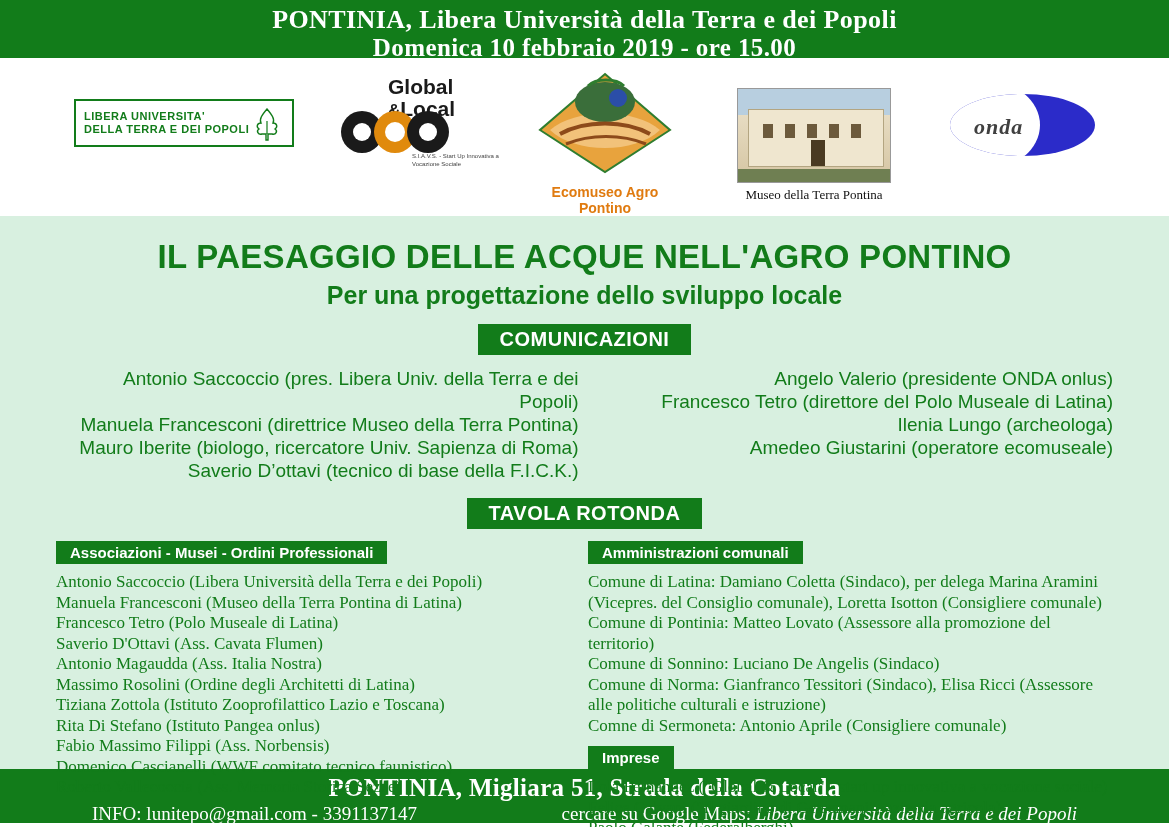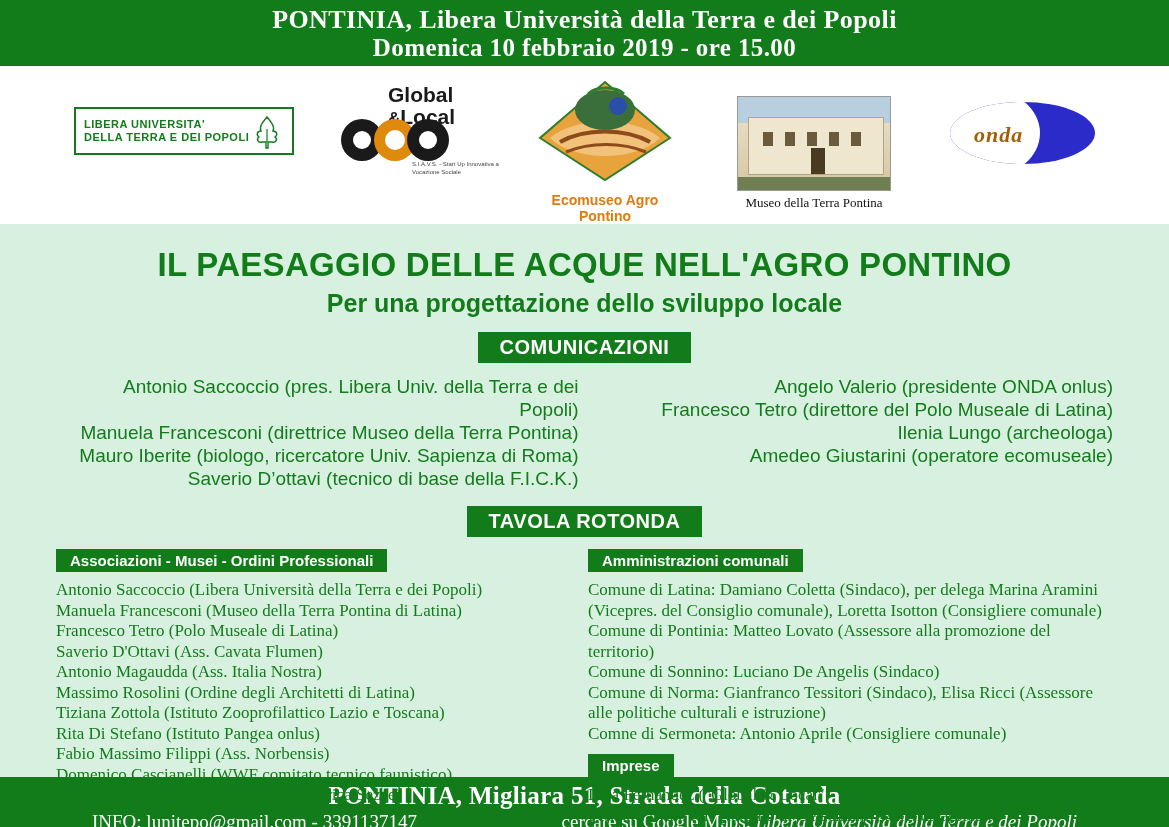--- a/index.html
+++ b/index.html
@@ -10,21 +10,21 @@
     overflow:hidden;
   }
   .poster{position:relative;width:1169px;height:827px;background:#ffffff;}
 
   
   .header{
     background:#127c1a;
     color:#ffffff;
     text-align:center;
     padding:6px 0 8px 0;
-    height:66px;
+    height:58px;
     box-sizing:border-box;
   }
   .header .l1{
     font-size:26px;font-weight:bold;letter-spacing:.4px;line-height:28px;
   }
   .header .l2{
     font-size:25px;font-weight:bold;letter-spacing:.4px;line-height:27px;
   }
 
   
@@ -62,21 +62,21 @@
       background:linear-gradient(#b8cfe0 0%,#b8cfe0 28%,#e7dcc2 28%,#d8c9a8 86%,#6f7f52 86%);position:relative;}
   .logo4 .bldg{position:absolute;left:10px;top:20px;width:134px;height:56px;background:#efe6cf;border:1px solid #b3a581;}
   .logo4 .win{position:absolute;width:10px;height:14px;background:#6c5a3c;top:14px;}
   .logo4 .door{position:absolute;left:62px;top:30px;width:14px;height:26px;background:#4a3a22;}
   .logo4 .cap{font-family:"Liberation Serif",serif;font-size:13px;color:#111;margin-top:4px;}
 
   
   .logo5{left:950px;top:36px;width:145px;height:70px;}
   .logo5 .oval{width:145px;height:62px;border-radius:50%/50%;background:#2b2bc9;position:relative;overflow:hidden;}
   .logo5 .cut{position:absolute;left:-22px;top:-14px;width:112px;height:90px;background:#ffffff;border-radius:50%;}
-  .logo5 .word{position:absolute;left:24px;top:20px;color:#a16207;font-style:italic;font-weight:bold;
+  .logo5 .word{position:absolute;left:24px;top:20px;color:#404040;font-style:italic;font-weight:bold;
       font-family:"Liberation Serif",serif;font-size:22px;letter-spacing:1px;}
 
   
   .body{
     background:#d8f0e0;
     padding:0;
     height:553px;
     position:relative;
     box-sizing:border-box;
   }

